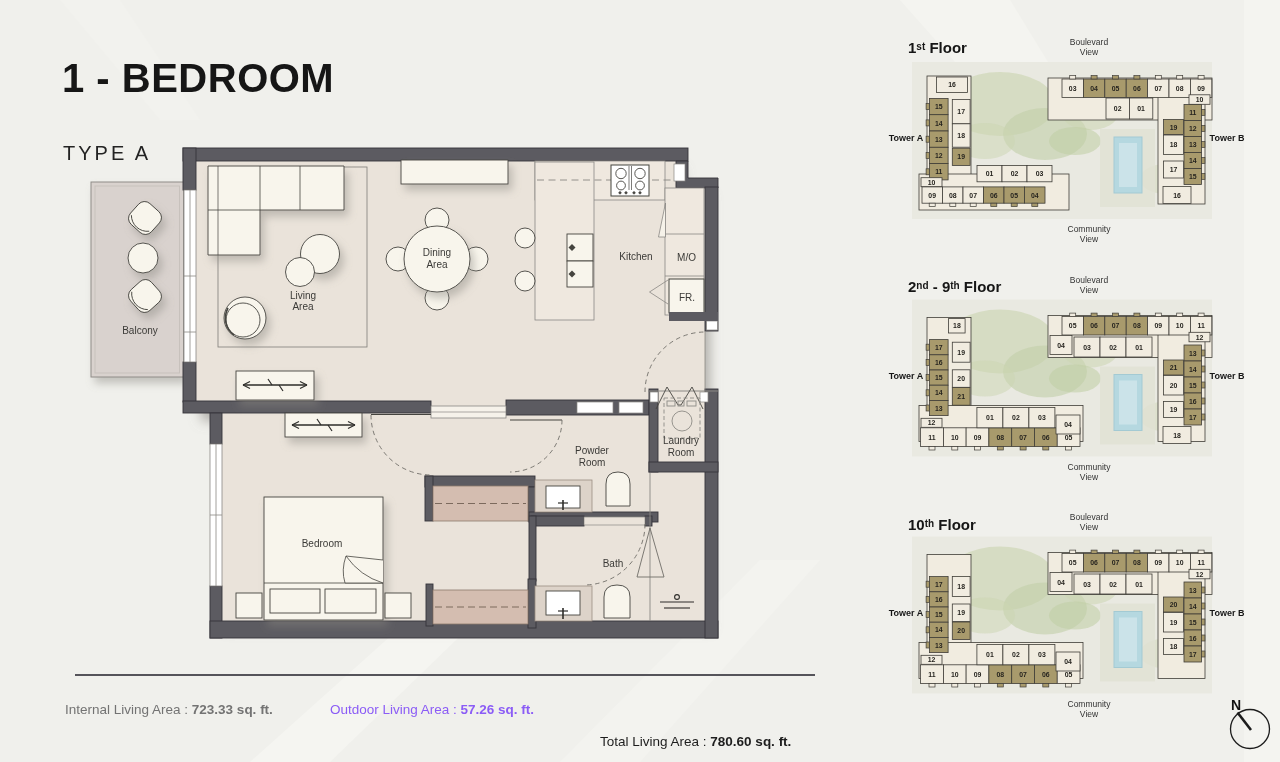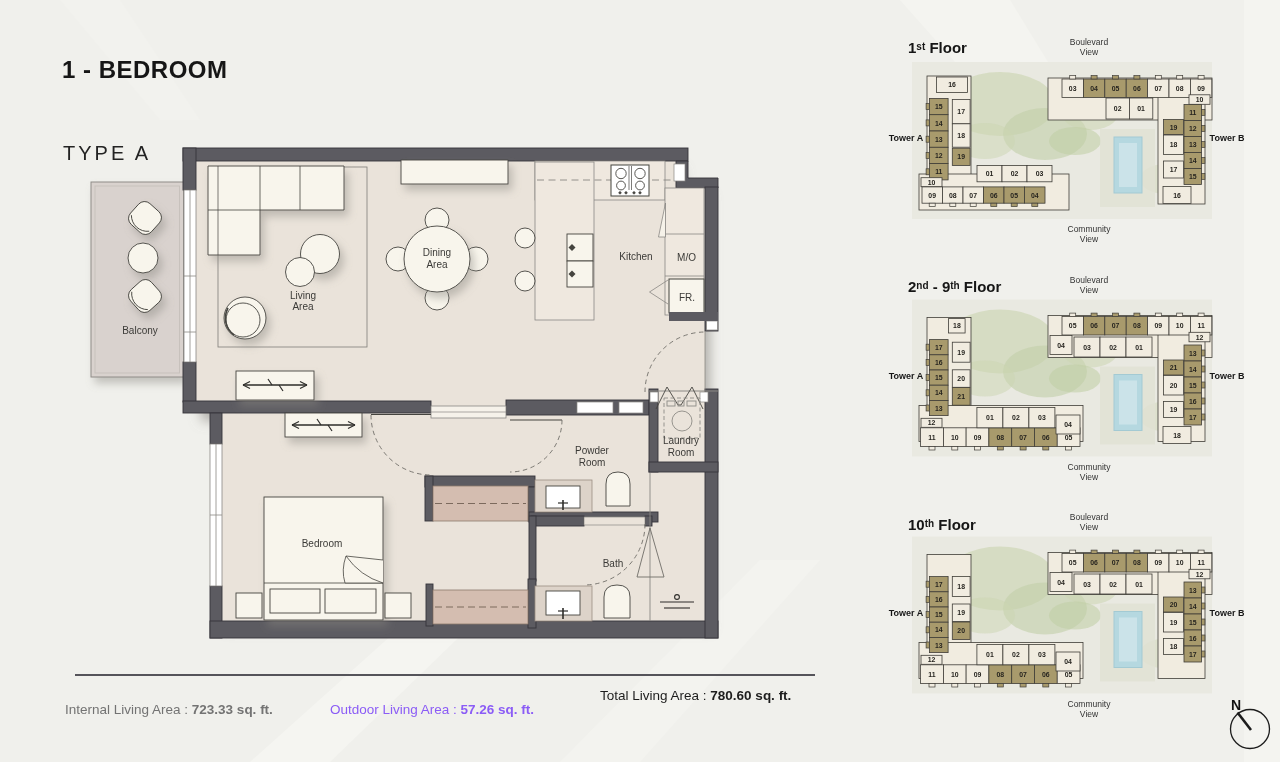--- a/index.html
+++ b/index.html
@@ -9,21 +9,21 @@
 </style></head><body>
 
 <svg class="abs" style="left:0;top:0" width="1280" height="762" viewBox="0 0 1280 762">
 <polygon points="250,762 520,520 580,520 330,762" fill="#f5f5f1"></polygon>
 <polygon points="560,762 760,560 820,560 640,762" fill="#f3f3ef"></polygon>
 <polygon points="900,0 1060,180 1120,180 1010,0" fill="#f4f4f0"></polygon>
 <rect x="1244" y="0" width="36" height="762" fill="#f4f4f0"></rect>
 <polygon points="60,0 160,120 200,120 120,0" fill="#f2f2ee"></polygon>
 </svg>
 
-<div class="abs" style="left:62px;top:56px;font-size:24px;font-weight:bold;color:#161616;letter-spacing:0.5px;">1 - BEDROOM</div>
+<div class="abs" style="left:62px;top:56px;font-size:40px;font-weight:bold;color:#161616;letter-spacing:0.5px;">1 - BEDROOM</div>
 
 <div class="abs" style="left:63px;top:101px;font-size:20px;color:#232323;letter-spacing:3px;margin-top:41px;">TYPE A</div>
 
 <svg class="abs" style="left:60px;top:130px" width="700" height="580" viewBox="60 130 700 580">
 <defs>
 <filter id="sh" x="-20%" y="-20%" width="150%" height="150%">
  <feDropShadow dx="5" dy="8" stdDeviation="6" flood-color="#8a8781" flood-opacity="0.62"></feDropShadow>
 </filter>
 <filter id="shf" x="-40%" y="-40%" width="200%" height="200%">
  <feDropShadow dx="4" dy="6" stdDeviation="4" flood-color="#8a8781" flood-opacity="0.45"></feDropShadow>
@@ -698,13 +698,13 @@
 <text x="1236.0" y="710.0" font-size="14" fill="#111" text-anchor="middle" font-weight="bold">N</text>
 </g>
 </svg>
 
 <div class="abs" style="left:75px;top:674px;width:740px;height:2px;background:#55545a;"></div>
 
 <div class="abs" style="left:65px;top:702px;font-size:13.5px;color:#737373;">Internal Living Area : <b>723.33 sq. ft.</b></div>
 
 <div class="abs" style="left:330px;top:702px;font-size:13.5px;color:#8b5cf6;">Outdoor Living Area : <b>57.26 sq. ft.</b></div>
 
-<div class="abs" style="left:600px;top:688px;font-size:13.5px;color:#1d1d1d;">Total Living Area : <b>780.60 sq. ft.</b></div>
+<div class="abs" style="left:600px;top:734px;font-size:13.5px;color:#1d1d1d;">Total Living Area : <b>780.60 sq. ft.</b></div>
 
 </body></html>

